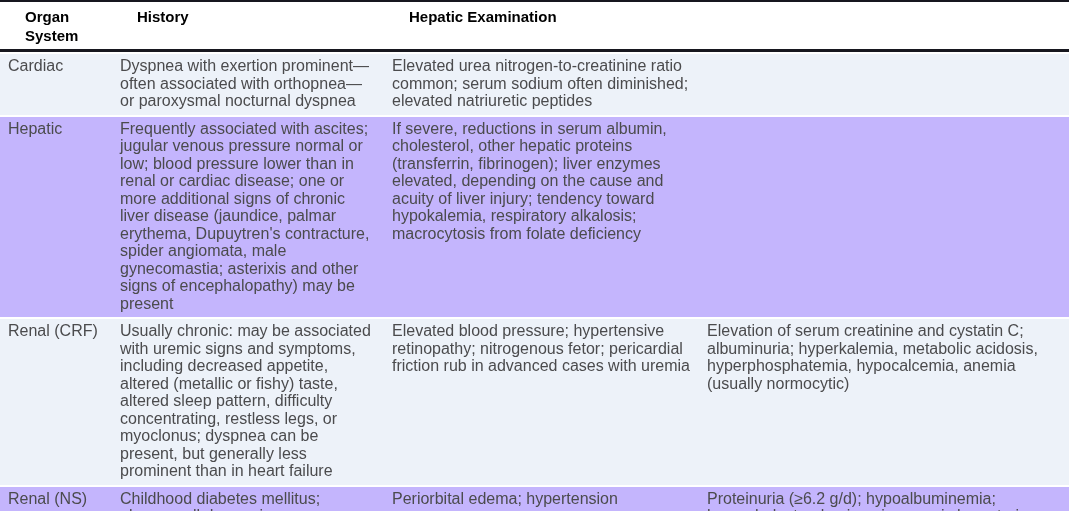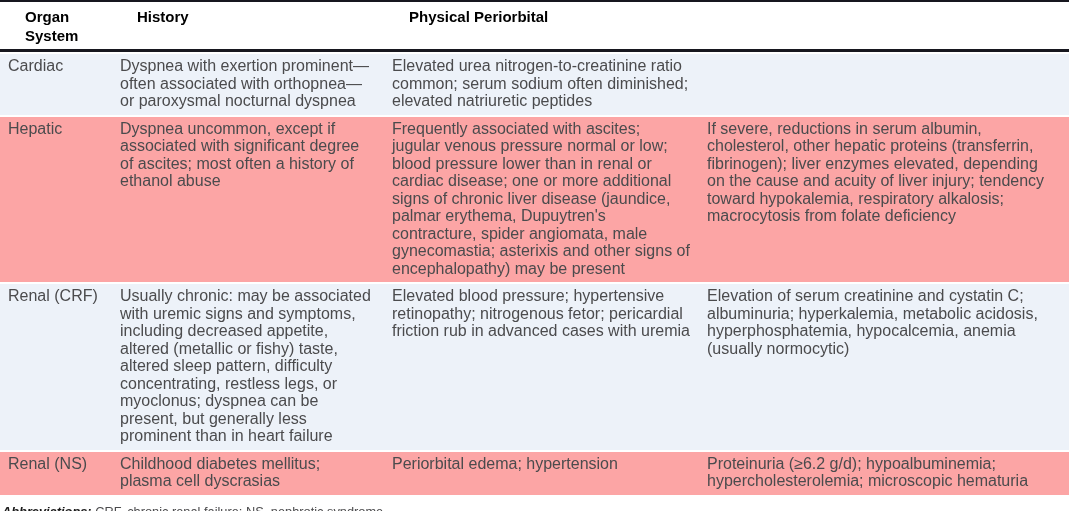--- a/index.html
+++ b/index.html
@@ -41,21 +41,21 @@
     color: #4b4b4d;
   }
   .cell.first {
     padding-left: 8px;
   }
   .data-row {
     margin-top: 2px;
     padding: 3px 0 5px 0;
   }
   .data-row.shade-light { background: #edf2f9; }
-  .data-row.shade-dark  { background: #fca5a5; }
+  .data-row.shade-dark  { background: #c4b5fd; }
   .footnotes {
     padding: 9px 8px 0 2px;
   }
   .footnote {
     font-size: 12.8px;
     line-height: 15px;
     color: #4b4b4d;
     margin-bottom: 9px;
   }
   .footnote .fn-label {
@@ -65,32 +65,31 @@
   }
 </style>
 </head>
 <body>
 
 <div class="page">
 
   <div class="grid-row table-header">
     <div class="cell first">Organ System</div>
     <div class="cell">History</div>
-    <div class="cell">Physical Periorbital</div>
+    <div class="cell">Hepatic Examination</div>
   </div>
 
   <div class="grid-row data-row shade-light">
     <div class="cell first">Cardiac</div>
     <div class="cell">Dyspnea with exertion prominent—often associated with orthopnea—or paroxysmal nocturnal dyspnea</div>
     <div class="cell">Elevated urea nitrogen-to-creatinine ratio common; serum sodium often diminished; elevated natriuretic peptides</div>
   </div>
 
   <div class="grid-row data-row shade-dark">
     <div class="cell first">Hepatic</div>
-    <div class="cell">Dyspnea uncommon, except if associated with significant degree of ascites; most often a history of ethanol abuse</div>
     <div class="cell">Frequently associated with ascites; jugular venous pressure normal or low; blood pressure lower than in renal or cardiac disease; one or more additional signs of chronic liver disease (jaundice, palmar erythema, Dupuytren's contracture, spider angiomata, male gynecomastia; asterixis and other signs of encephalopathy) may be present</div>
     <div class="cell">If severe, reductions in serum albumin, cholesterol, other hepatic proteins (transferrin, fibrinogen); liver enzymes elevated, depending on the cause and acuity of liver injury; tendency toward hypokalemia, respiratory alkalosis; macrocytosis from folate deficiency</div>
   </div>
 
   <div class="grid-row data-row shade-light">
     <div class="cell first">Renal (CRF)</div>
     <div class="cell">Usually chronic: may be associated with uremic signs and symptoms, including decreased appetite, altered (metallic or fishy) taste, altered sleep pattern, difficulty concentrating, restless legs, or myoclonus; dyspnea can be present, but generally less prominent than in heart failure</div>
     <div class="cell">Elevated blood pressure; hypertensive retinopathy; nitrogenous fetor; pericardial friction rub in advanced cases with uremia</div>
     <div class="cell">Elevation of serum creatinine and cystatin C; albuminuria; hyperkalemia, metabolic acidosis, hyperphosphatemia, hypocalcemia, anemia (usually normocytic)</div>
   </div>

